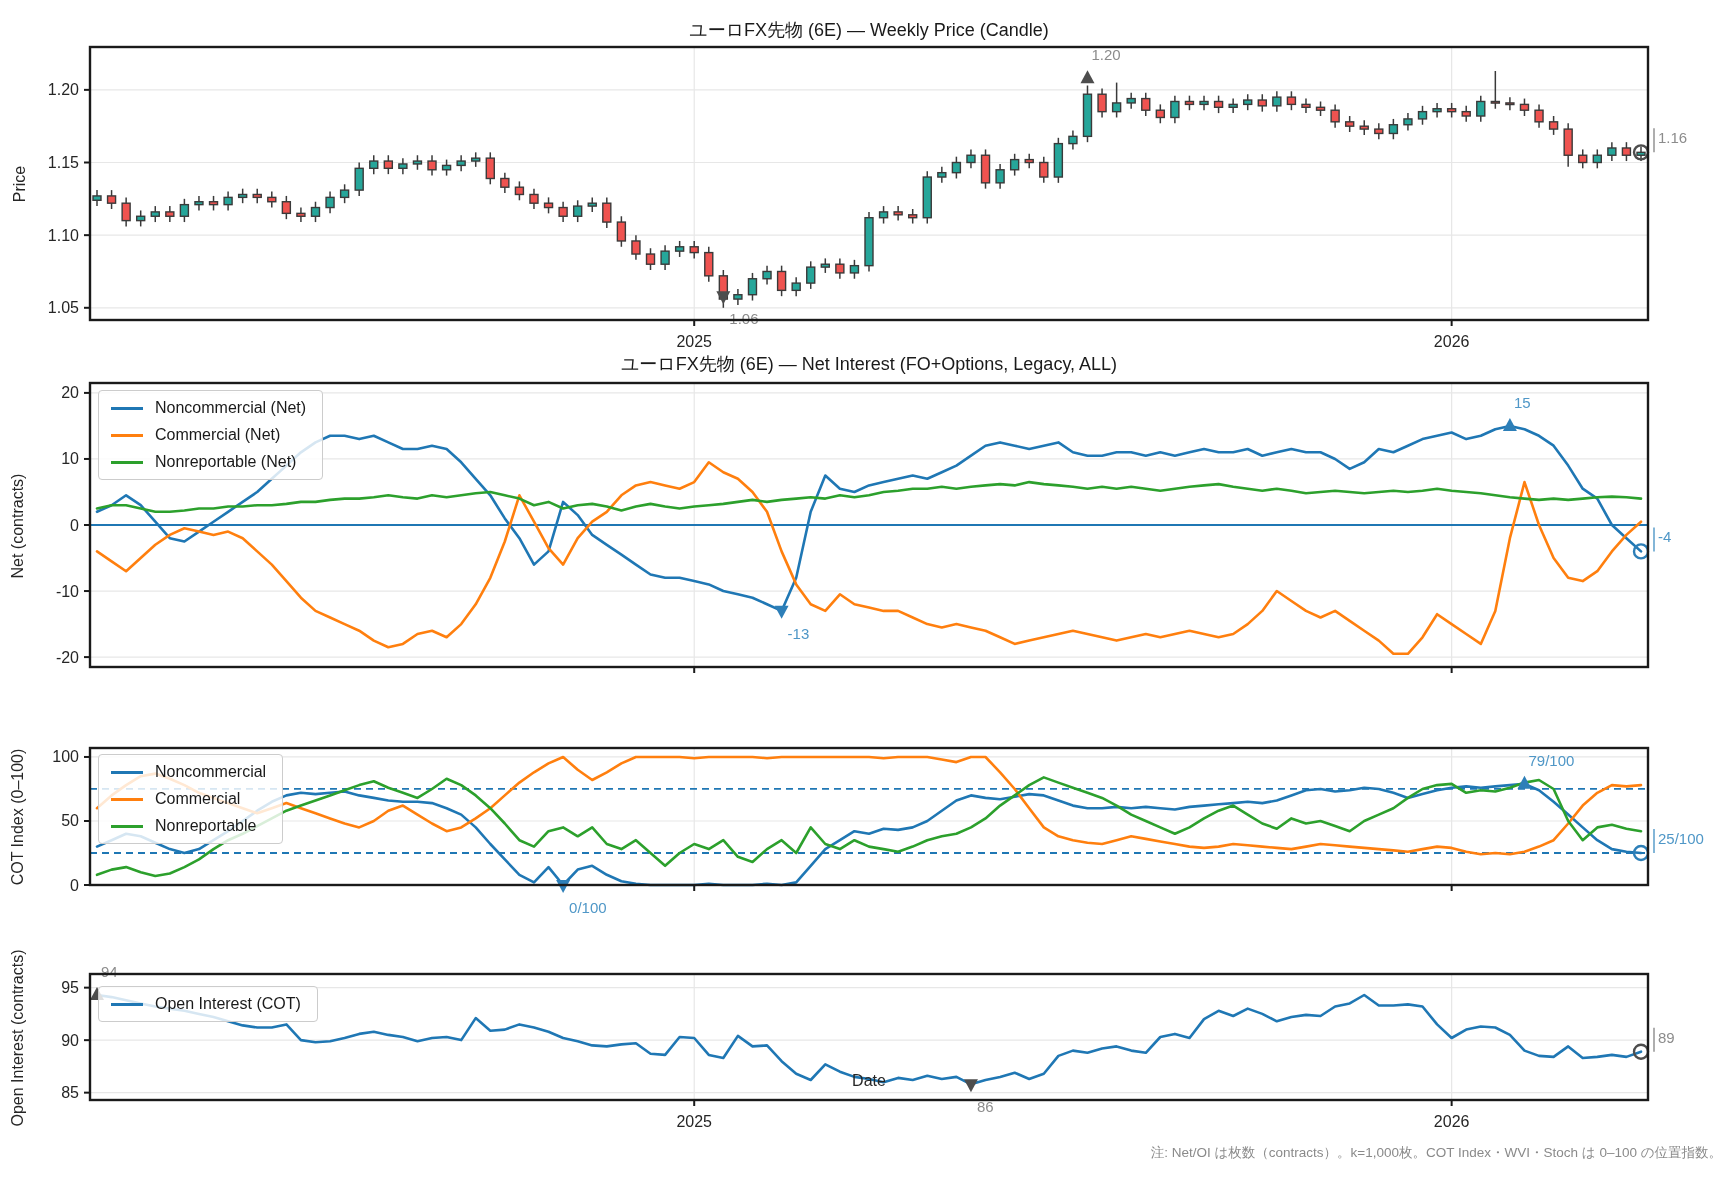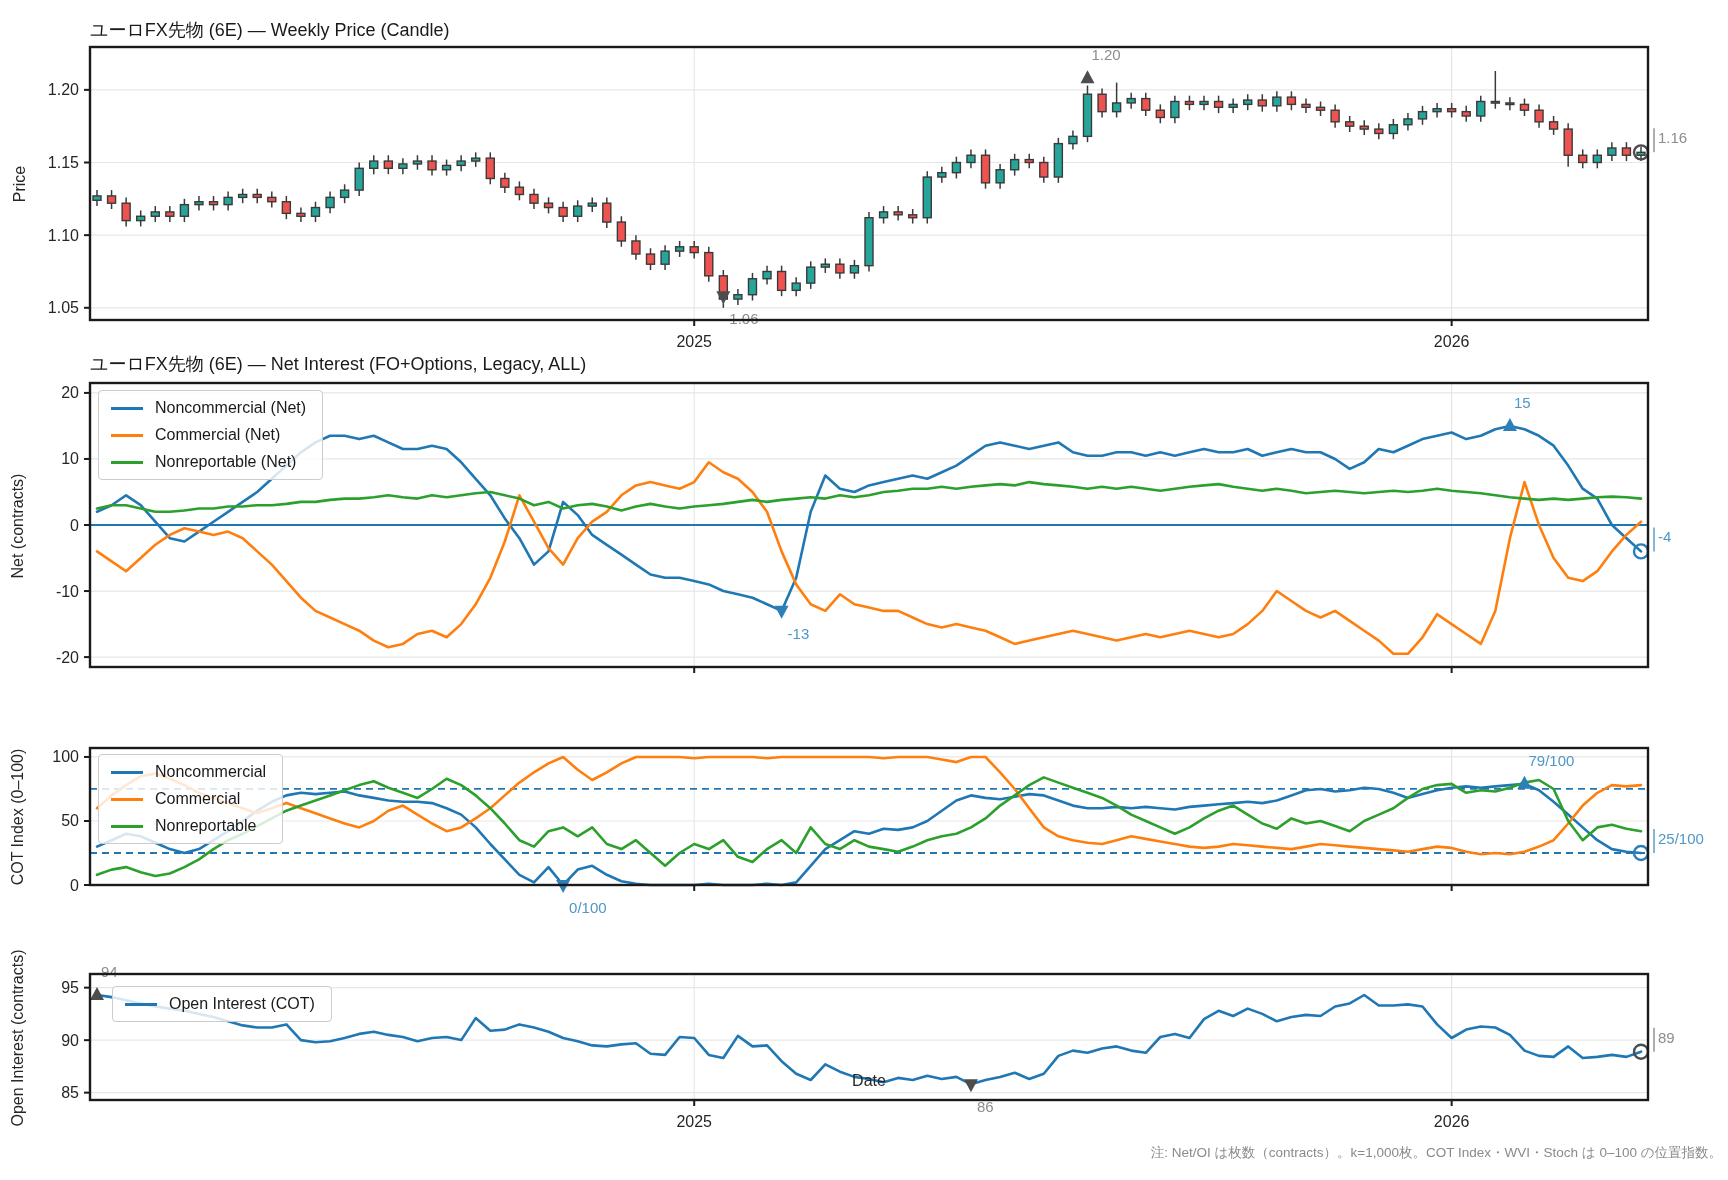--- a/index.html
+++ b/index.html
@@ -1,20 +1,20 @@
 <!DOCTYPE html>
 <html><head>
 <meta charset="utf-8">
 <style>
   html,body{margin:0;padding:0;background:#ffffff;}
   .fig{position:relative;width:1728px;height:1180px;background:#ffffff;overflow:hidden;
        font-family:"Liberation Sans","DejaVu Sans",sans-serif;color:#262626;}
   svg{position:absolute;left:0;top:0;}
   svg text{font-family:"Liberation Sans","DejaVu Sans",sans-serif;}
-  .panel-title{position:absolute;left:90px;width:1558px;text-align:left;
+  .panel-title{position:absolute;left:90px;width:1558px;text-align:center;
        font-size:18px;color:#1a1a1a;}
   .ylab{position:absolute;transform:rotate(-90deg);transform-origin:center;
        font-size:16px;color:#262626;white-space:nowrap;text-align:center;}
   .xlab{position:absolute;left:90px;width:1558px;text-align:center;font-size:16px;color:#262626;}
   .legend{position:absolute;background:rgba(255,255,255,0.82);border:1px solid #cccccc;
        border-radius:4px;padding:8px 16px 8px 12px;display:flex;flex-direction:column;gap:9px;}
   .legend-row{display:flex;align-items:center;gap:12px;font-size:16px;color:#1a1a1a;white-space:nowrap;}
   .sw{display:inline-block;width:32px;height:0;border-top:3px solid #000;}
   .note{position:absolute;right:6px;font-size:13.5px;color:#8a8a8a;white-space:nowrap;}
 </style>
@@ -411,21 +411,21 @@
     <div class="legend-row">
       <span class="sw" style="border-top-color: rgb(255, 127, 14);"></span>
       <span>Commercial (Net)</span>
     </div>
     <div class="legend-row">
       <span class="sw" style="border-top-color: rgb(44, 160, 44);"></span>
       <span>Nonreportable (Net)</span>
     </div>
   </div>
 
-  <div class="legend" style="left:112px;top:986px;">
+  <div class="legend" style="left:98px;top:986px;">
     <div class="legend-row">
       <span class="sw" style="border-top-color: rgb(31, 119, 180);"></span>
       <span>Open Interest (COT)</span>
     </div>
   </div>
 
   <div class="xlab" style="top:1072px;">Date</div>
   <div class="note" style="top:1144px;">注: Net/OI は枚数（contracts）。k=1,000枚。COT Index・WVI・Stoch は 0–100 の位置指数。</div>
 </div>
 

